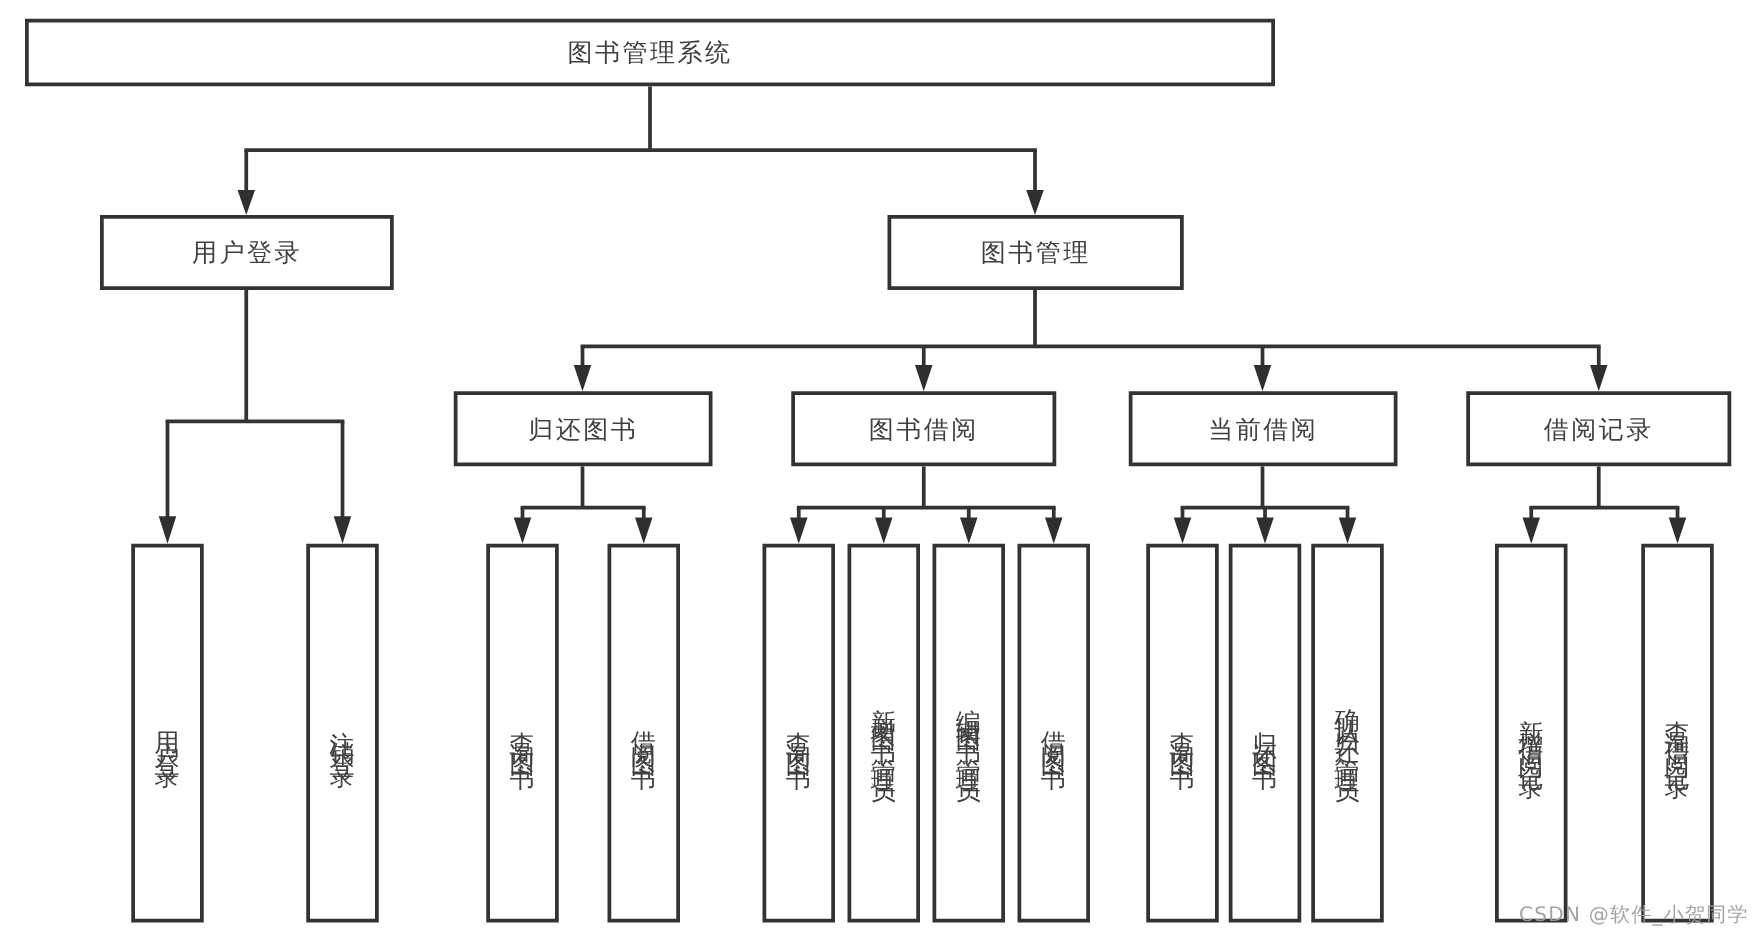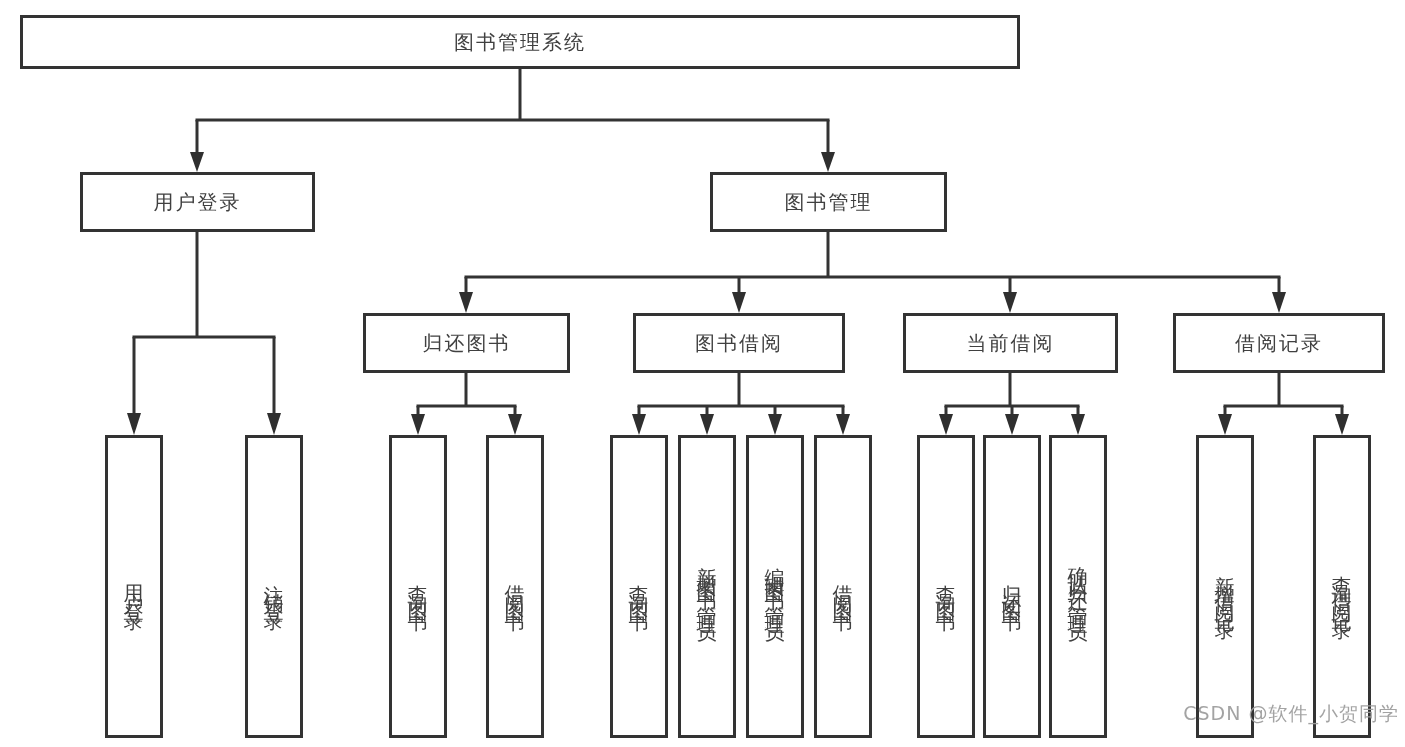--- a/index.html
+++ b/index.html
@@ -44,22 +44,22 @@
   .node.v {
     writing-mode: vertical-rl;
     font-size: 20px;
     letter-spacing: 9px;
     line-height: 1;
   }
   .node.v.long { letter-spacing: 8px; }
   .watermark {
     position: absolute;
     right: 6px;
-    bottom: 20px;
-    font-size: 19px;
+    bottom: 4px;
+    font-size: 16px;
     color: rgba(158,158,158,0.95);
     letter-spacing: 1px;
     z-index: 5;
     white-space: nowrap;
   }
   
   #n-root   { left: 20px;   top: 15px;  width: 1000px; height: 54px; }
   #n-login  { left: 80px;   top: 172px; width: 235px;  height: 60px; }
   #n-mgmt   { left: 710px;  top: 172px; width: 237px;  height: 60px; }
   #n-newrec { left: 363px;  top: 313px; width: 207px;  height: 60px; }

